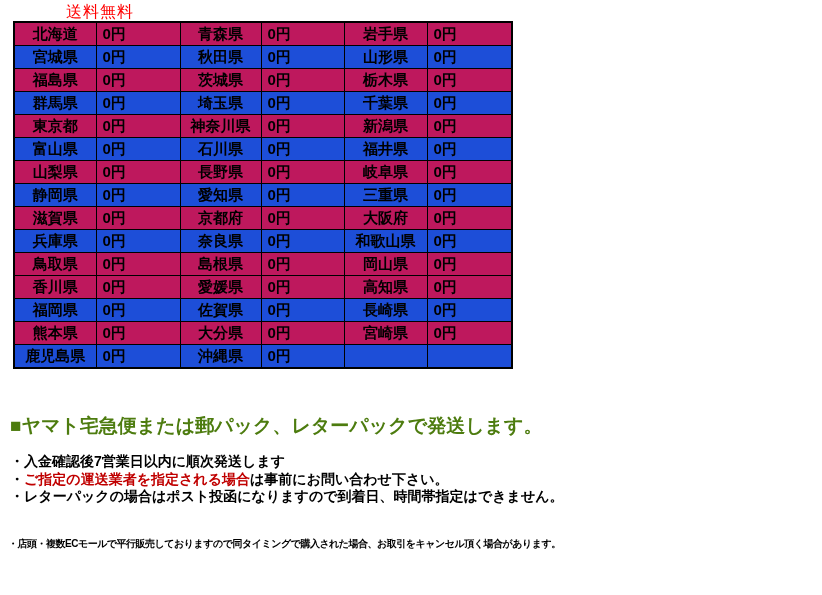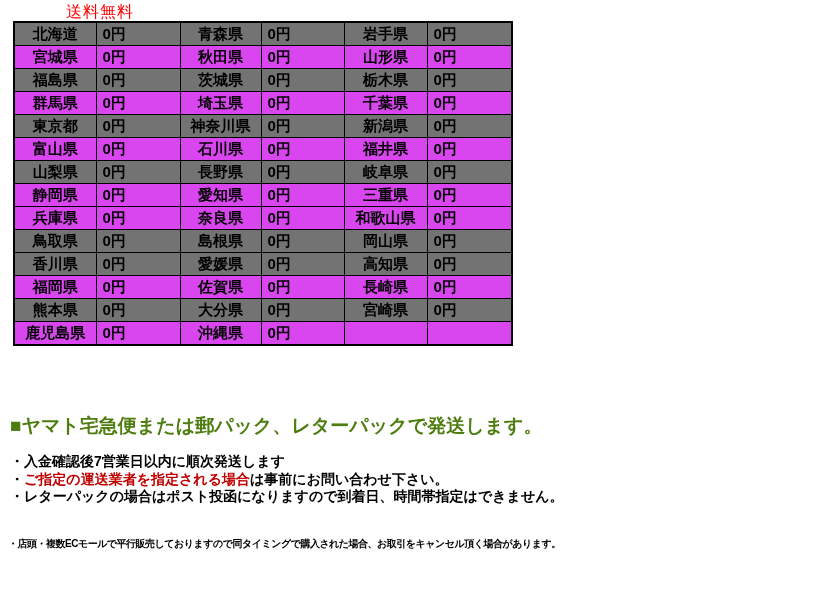--- a/index.html
+++ b/index.html
@@ -40,22 +40,22 @@
     height: 22px;
     font-size: 15px;
     font-weight: bold;
     color: #000000;
     padding: 0;
     overflow: hidden;
     white-space: nowrap;
   }
   table.fee-table td.pref { text-align: center; }
   table.fee-table td.fee  { text-align: left; padding-left: 6px; }
-  table.fee-table tr.gray { background: #d946ef; }
-  table.fee-table tr.white { background: #737373; }
+  table.fee-table tr.gray { background: #1d4ed8; }
+  table.fee-table tr.white { background: #be185d; }
   .method-line {
     position: absolute;
     left: 10px;
     top: 413px;
     font-size: 19px;
     font-weight: bold;
     color: #4d7c0f;
     margin: 0;
     white-space: nowrap;
   }
@@ -159,20 +159,28 @@
           <td class="fee">0円</td>
         </tr>
         <tr class="gray">
           <td class="pref">静岡県</td>
           <td class="fee">0円</td>
           <td class="pref">愛知県</td>
           <td class="fee">0円</td>
           <td class="pref">三重県</td>
           <td class="fee">0円</td>
         </tr>
+        <tr class="white">
+          <td class="pref">滋賀県</td>
+          <td class="fee">0円</td>
+          <td class="pref">京都府</td>
+          <td class="fee">0円</td>
+          <td class="pref">大阪府</td>
+          <td class="fee">0円</td>
+        </tr>
         <tr class="gray">
           <td class="pref">兵庫県</td>
           <td class="fee">0円</td>
           <td class="pref">奈良県</td>
           <td class="fee">0円</td>
           <td class="pref">和歌山県</td>
           <td class="fee">0円</td>
         </tr>
         <tr class="white">
           <td class="pref">鳥取県</td>

